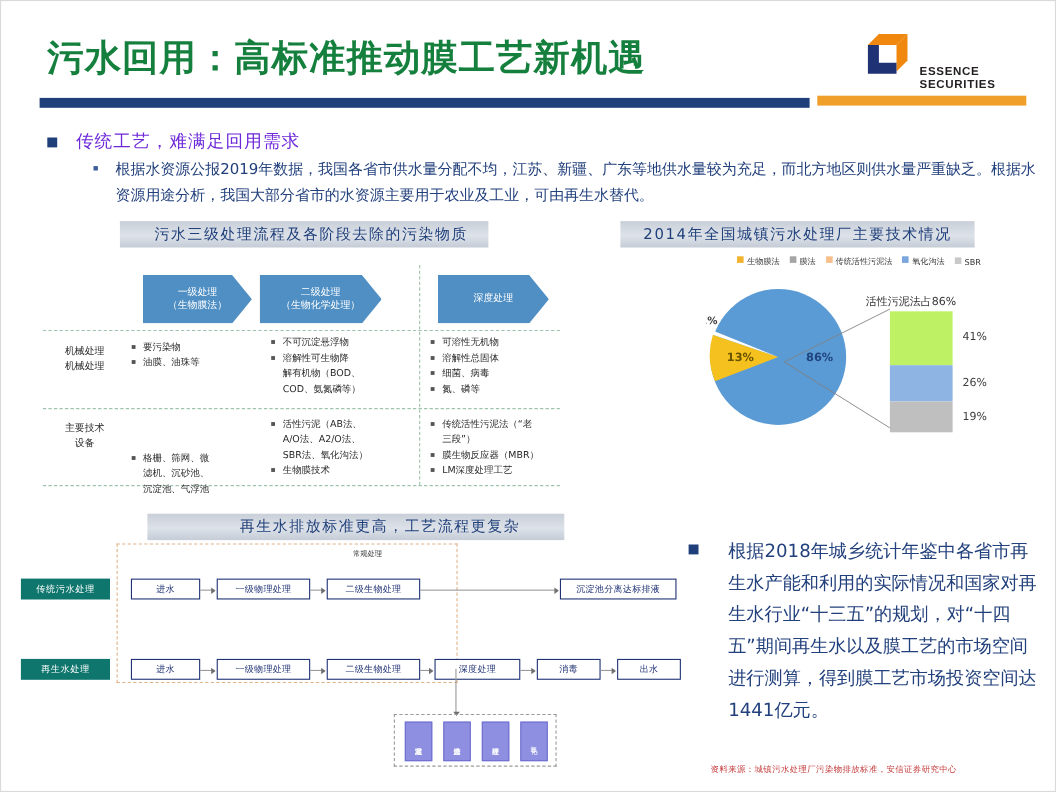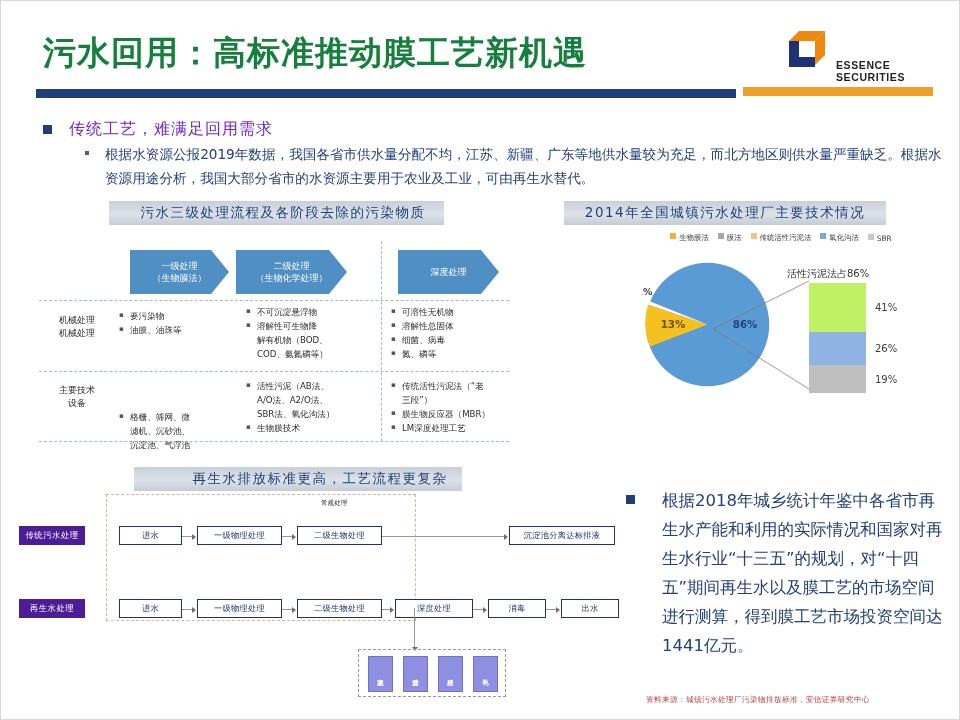--- a/index.html
+++ b/index.html
@@ -63,21 +63,21 @@
   
   .banner {
     position: absolute; height: 24px;
     background: linear-gradient(to bottom,#c9cfd8,#dde2e9 55%,#c5ccd6);
     color: #1f3f7a; font-size: 13.5px; letter-spacing: 1.5px;
     display: flex; align-items: center; justify-content: center;
     font-family: "DejaVu Sans", sans-serif;
   }
   #banner-left  { left: 108px; top: 200px; width: 335px; padding-left: 13px; }
   #banner-right { left: 563px; top: 200px; width: 322px; }
-  #banner-bottom{ left: 133px; top: 466px; width: 328px; padding-left: 44px; }
+  #banner-bottom{ left: 133px; top: 466px; width: 379px; padding-left: 44px; }
 
   
   .chev {
     position: absolute; height: 44px;
     background: #4f8fc4; color: #ffffff;
     font-size: 9px; line-height: 12px; text-align: center;
     display: flex; flex-direction: column; align-items: center; justify-content: center;
     clip-path: polygon(0 0, calc(100% - 18px) 0, 100% 50%, calc(100% - 18px) 100%, 0 100%);
     font-family: "DejaVu Sans", sans-serif;
   }
@@ -145,21 +145,21 @@
   .seg { width: 100%; position: relative; }
   .seg .pct {
     position: absolute; left: 66px; top: 50%; transform: translateY(-50%);
     font-size: 10px; color: #3d3d3d;
     font-family: "DejaVu Sans", sans-serif;
   }
 
   
   #bflow { position: absolute; left: 0; top: 485px; width: 640px; height: 235px; }
   .rowtag {
-    position: absolute; width: 66px; height: 19px; background: #4c1d95;
+    position: absolute; width: 81px; height: 19px; background: #0f766e;
     color: #fff; font-size: 8.4px; display: flex; align-items: center;
     justify-content: center; letter-spacing: .5px;
     font-family: "DejaVu Sans", sans-serif;
   }
   .nodebox {
     position: absolute; height: 19px; border: 1.3px solid #1f3274; background: #fff;
     color: #1f3274; font-size: 8.2px; display: flex; align-items: center;
     justify-content: center; letter-spacing: .3px;
     font-family: "DejaVu Sans", sans-serif;
   }

